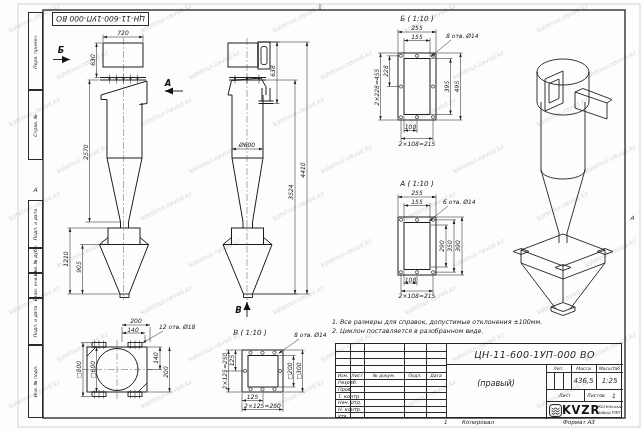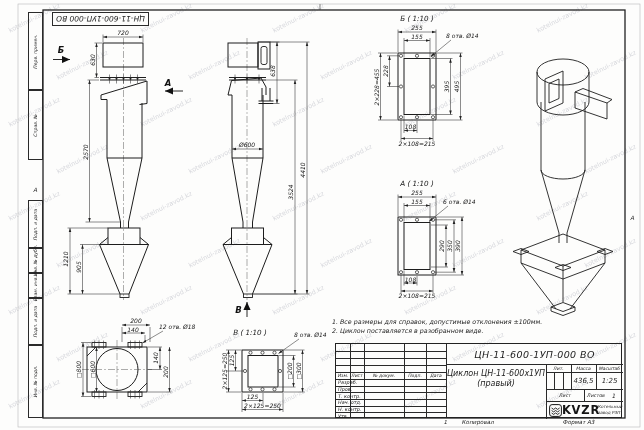--- a/index.html
+++ b/index.html
@@ -498,21 +498,20 @@
     <div class="t" style="left:90px;top:28px;width:20px;height:7px;font-size:4.5px;">Дата</div>
 
     <div class="t" style="left:2px;top:35px;width:26px;height:6.7px;font-size:4.9px;justify-content:flex-start;">Разраб.</div>
     <div class="t" style="left:2px;top:41.7px;width:26px;height:6.7px;font-size:4.9px;justify-content:flex-start;">Пров.</div>
     <div class="t" style="left:2px;top:48.3px;width:26px;height:6.7px;font-size:4.9px;justify-content:flex-start;">Т. контр.</div>
     <div class="t" style="left:2px;top:55px;width:26px;height:6.7px;font-size:4.9px;justify-content:flex-start;">Нач. отд.</div>
     <div class="t" style="left:2px;top:61.7px;width:26px;height:6.7px;font-size:4.9px;justify-content:flex-start;">Н. контр.</div>
     <div class="t" style="left:2px;top:68.3px;width:26px;height:6.7px;font-size:4.9px;justify-content:flex-start;">Утв.</div>
 
     <div class="t" style="left:110px;top:0;width:177px;height:20px;font-size:9.5px;letter-spacing:0.4px;">ЦН-11-600-1УП-000 ВО</div>
-    <div class="t" style="left:110px;top:23px;width:100px;height:12px;font-size:8px;">Циклон ЦН-11-600х1УП</div>
     <div class="t" style="left:110px;top:34px;width:100px;height:10px;font-size:8px;">(правый)</div>
 
     <div class="t" style="left:210px;top:20.5px;width:25px;height:7px;font-size:4.6px;">Лит.</div>
     <div class="t" style="left:235px;top:20.5px;width:25px;height:7px;font-size:4.6px;">Масса</div>
     <div class="t" style="left:260px;top:20.5px;width:27px;height:7px;font-size:4.4px;">Масштаб</div>
     <div class="t" style="left:235px;top:28px;width:25px;height:17px;font-size:7px;">436,5</div>
     <div class="t" style="left:260px;top:28px;width:27px;height:17px;font-size:7px;">1:25</div>
 
     <div class="t" style="left:210px;top:45px;width:38px;height:12px;font-size:4.8px;">Лист</div>
     <div class="t" style="left:249px;top:45px;width:22px;height:12px;font-size:4.8px;">Листов</div>

